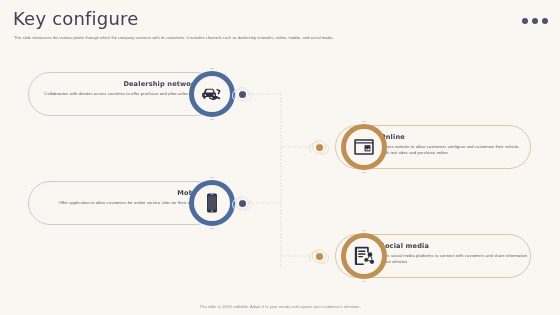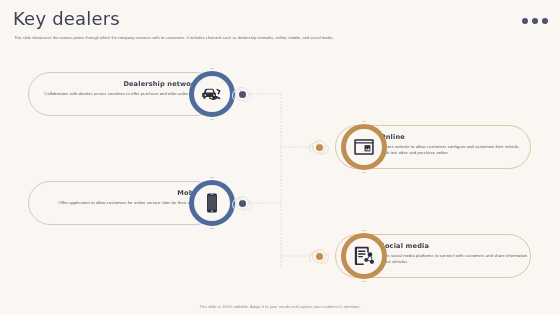--- a/index.html
+++ b/index.html
@@ -108,21 +108,21 @@
     position:absolute;left:0;right:0;bottom:6px;text-align:center;
     font-size:4px;color:#8d8d95;letter-spacing:.05px;
     font-family:"Liberation Sans", sans-serif;
   }
 </style>
 </head>
 <body>
 
 <div class="slide">
 
-  <div class="page-title">Key dealers</div>
+  <div class="page-title">Key configure</div>
   <div class="page-subtitle">This slide showcases the various points through which the company connects with its customers. It includes channels such as dealership networks, online, mobile, and social media.</div>
   <div class="dots">
     <i></i>
     <i></i>
     <i></i>
   </div>
 
   <svg class="wires" viewBox="0 0 560 315" width="560" height="315">
     <g stroke="#ddd7cd" stroke-width="1" fill="none" stroke-dasharray="1.6 1.8">
 

